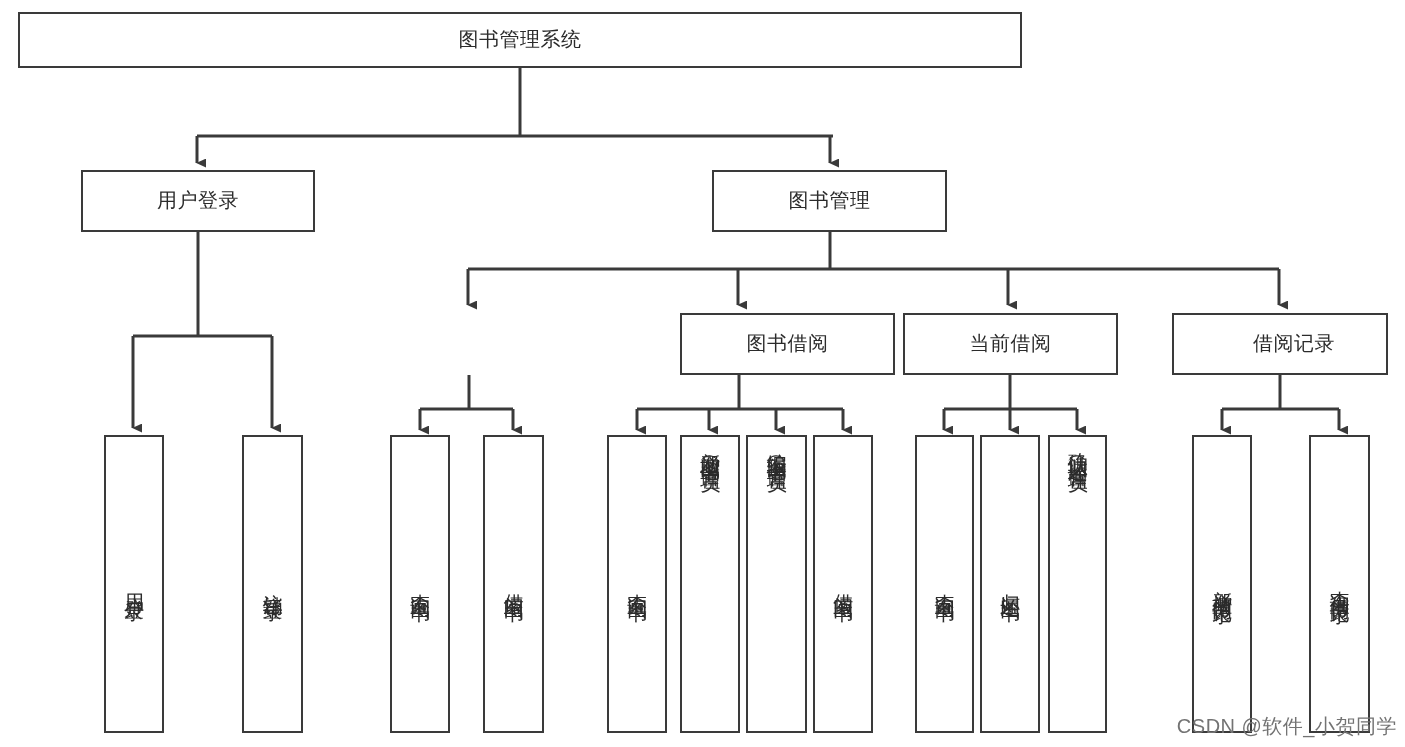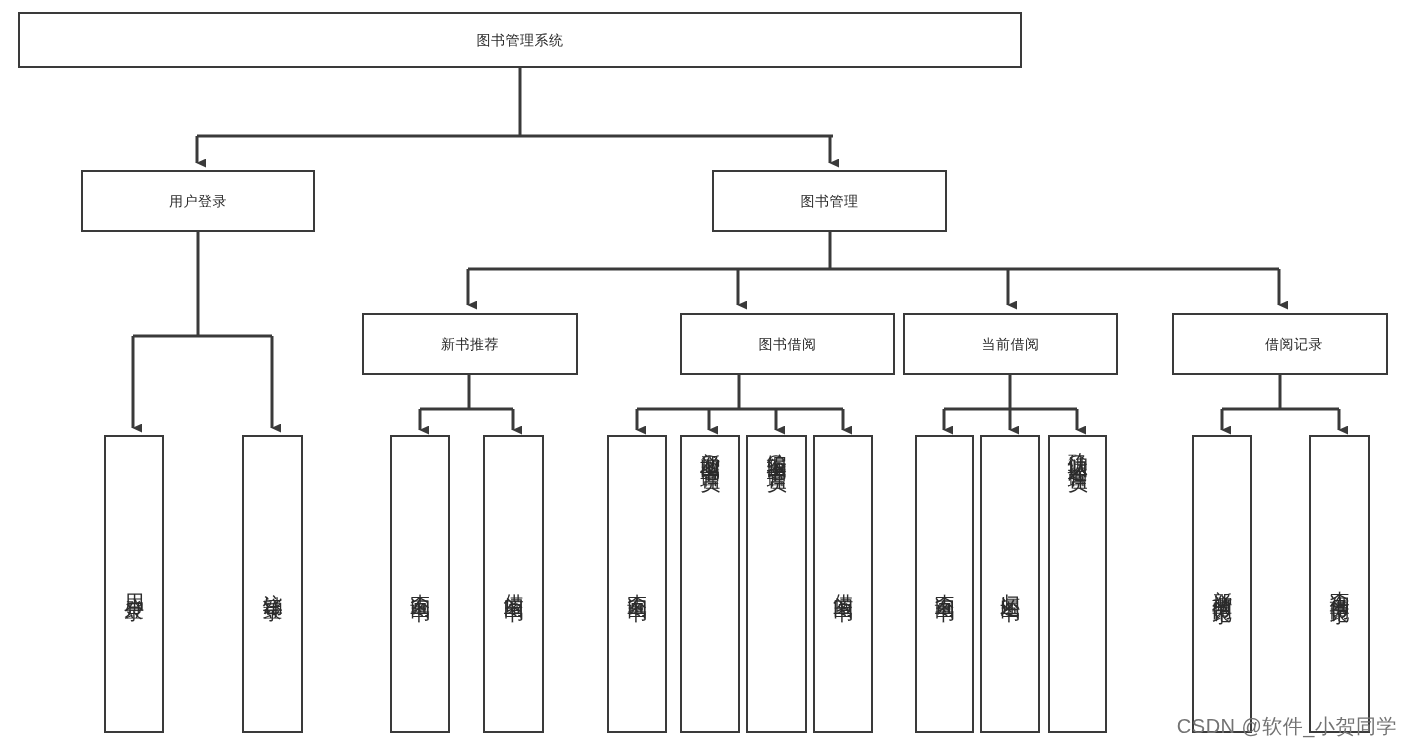--- a/index.html
+++ b/index.html
@@ -31,21 +31,21 @@
     box-sizing: border-box;
     background: #ffffff;
     border: 2px solid #3a3a3a;
     display: flex;
     align-items: center;
     justify-content: center;
     overflow: hidden;
   }
   .node-label {
     color: #2b2b2b;
-    font-size: 14px;
+    font-size: 20px;
     line-height: 1.18;
     letter-spacing: 0.5px;
     white-space: nowrap;
     text-align: center;
   }
   .node-box.vertical {
     align-items: flex-start;
     justify-content: center;
     padding-top: 0;
   }
@@ -130,23 +130,20 @@
     <span class="node-label">图书管理系统</span>
   </div>
 
   <div class="node-box" style="left:81px; top:170px; width:234px; height:62px;">
     <span class="node-label">用户登录</span>
   </div>
   <div class="node-box" style="left:712px; top:170px; width:235px; height:62px;">
     <span class="node-label">图书管理</span>
   </div>
 
-  <div class="node-box" style="left:362px; top:313px; width:216px; height:62px;">
-    <span class="node-label">新书推荐</span>
-  </div>
   <div class="node-box" style="left:632px; top:313px; width:215px; height:62px;margin-left:48px;">
     <span class="node-label">图书借阅</span>
   </div>
   <div class="node-box" style="left:903px; top:313px; width:215px; height:62px;">
     <span class="node-label">当前借阅</span>
   </div>
   <div class="node-box" style="left:1172px; top:313px; width:216px; height:62px;padding-left:28px;">
     <span class="node-label">借阅记录</span>
   </div>
 

